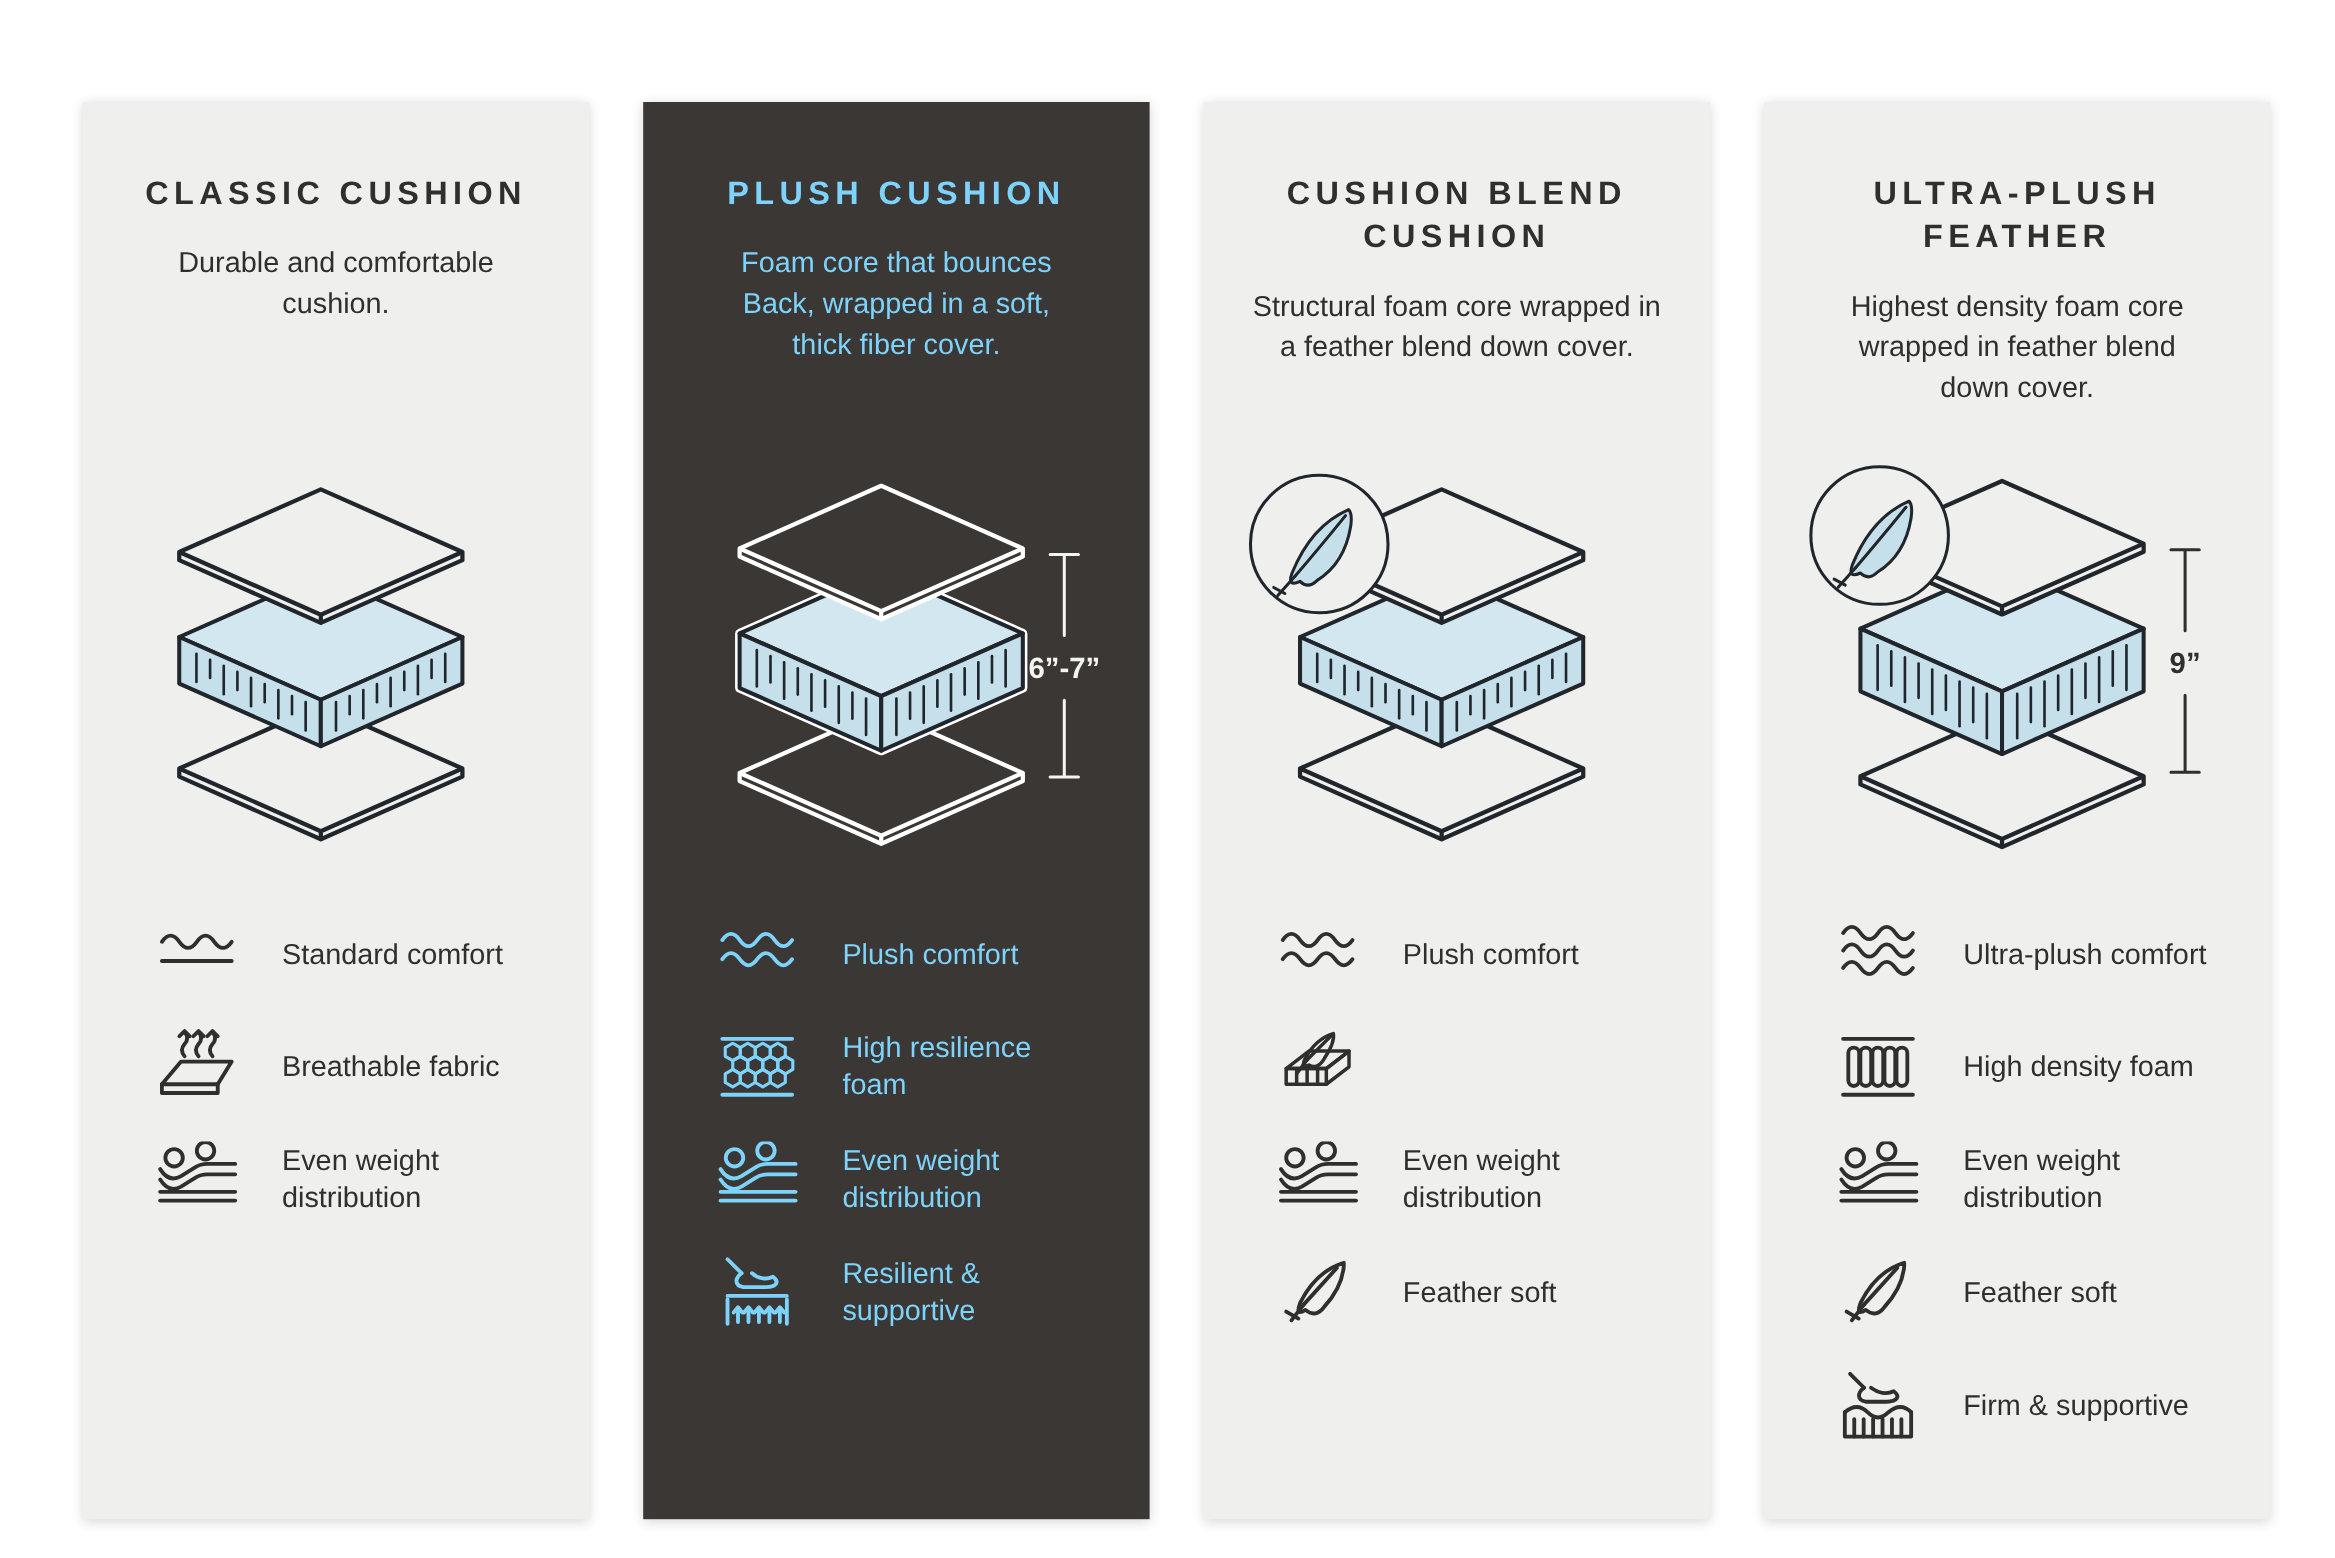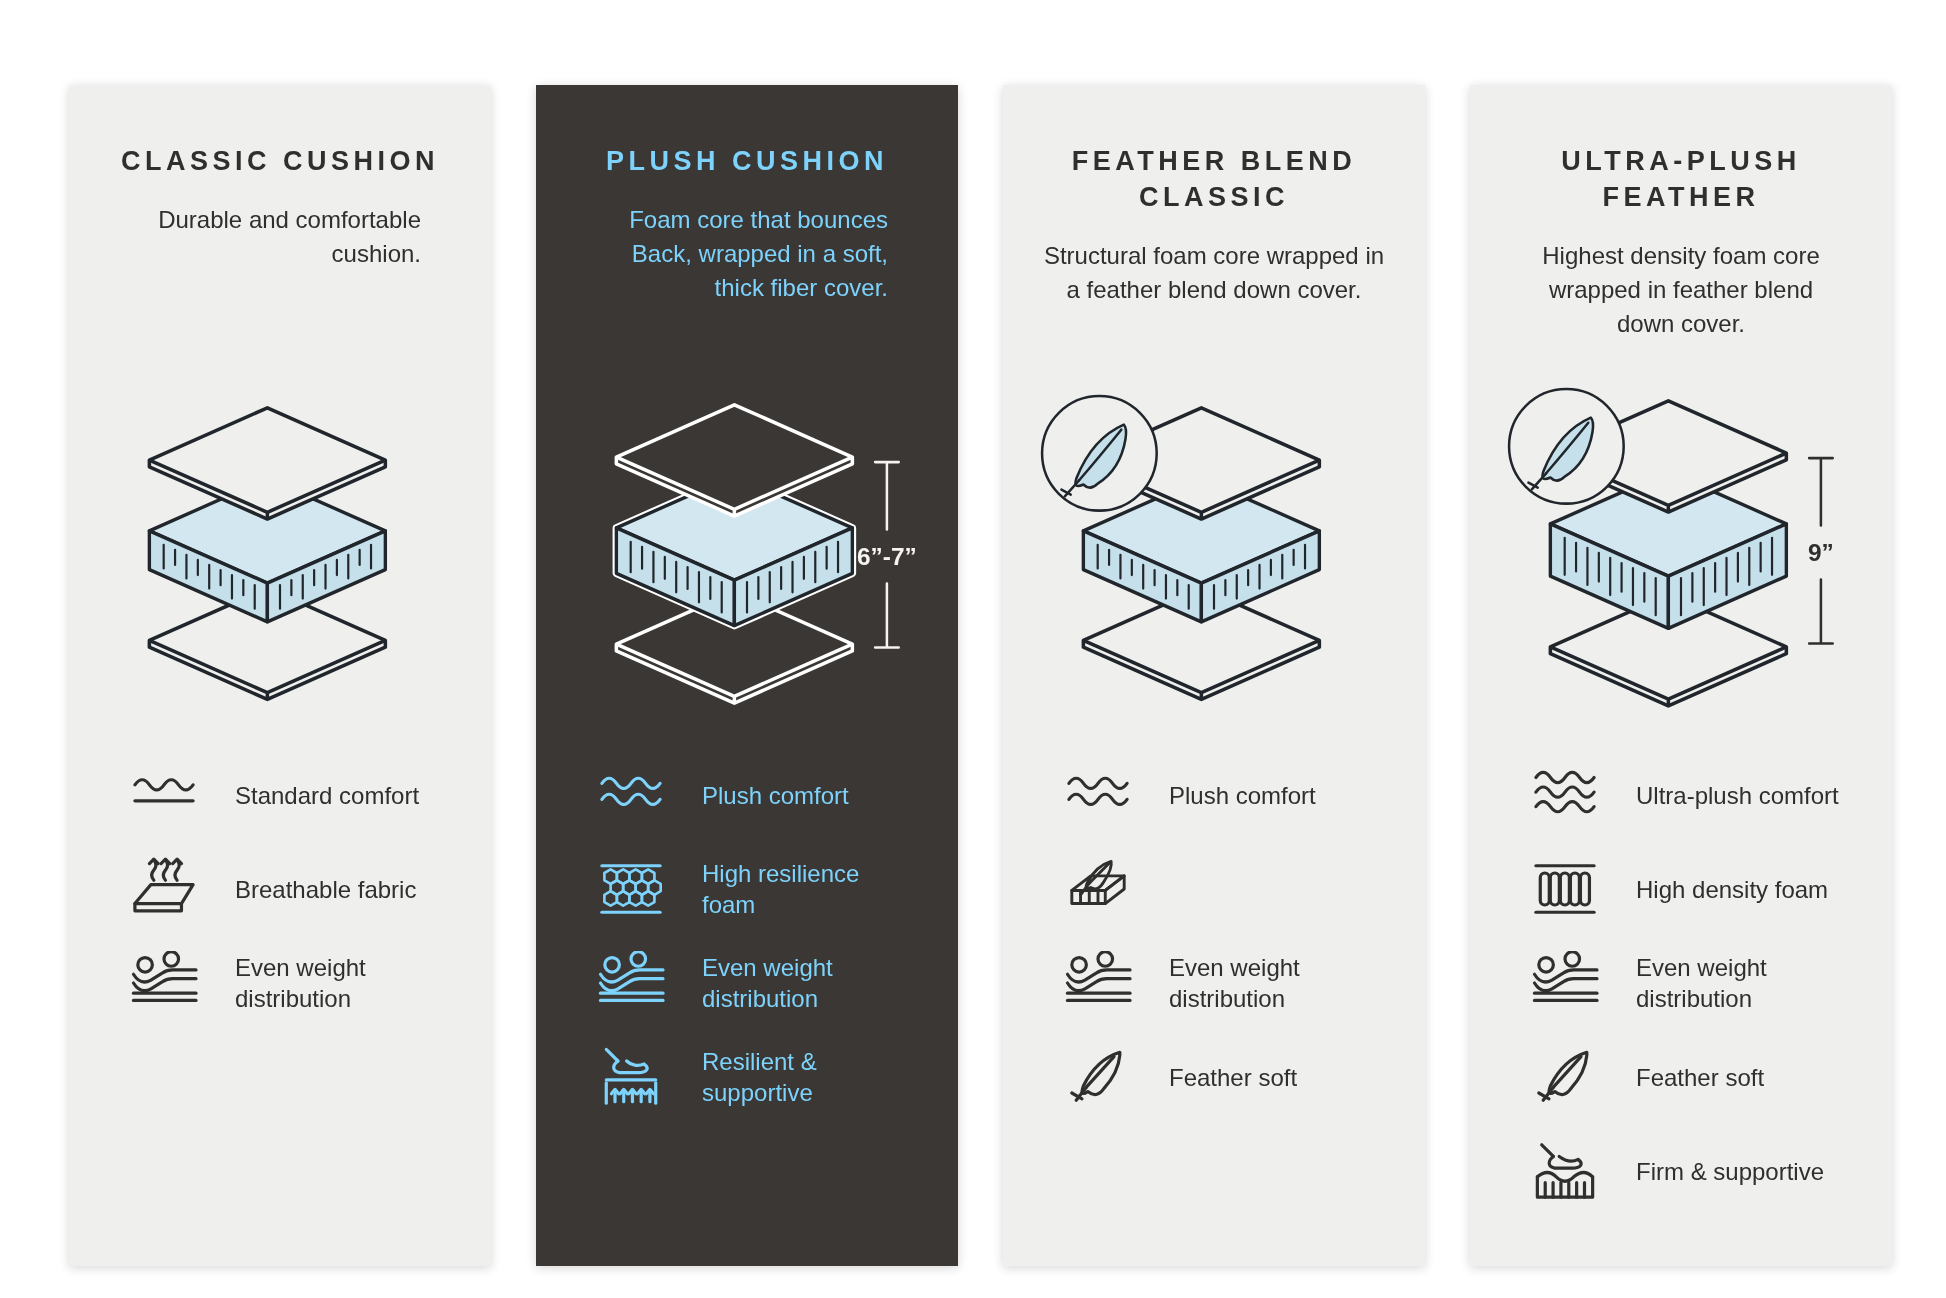--- a/index.html
+++ b/index.html
@@ -16,21 +16,21 @@
     display:flex; flex-direction:column; align-items:center;
     padding:58px 34px 40px;
   }
   .panel.dark { background:#3a3734; color:#7dd3fc; }
   .panel-header { height:208px; display:flex; flex-direction:column; align-items:center; width:100%; }
   .panel-title {
     font-size:27px; font-weight:bold; letter-spacing:4.5px;
     line-height:36px; text-align:center;
   }
   .panel-desc { margin-top:24px; font-size:24px; line-height:34px; text-align:center; }
-  .desc-narrow { max-width:282px;text-align:right; }
+  .desc-narrow { max-width:282px; }
   .desc-mid    { max-width:312px; }
   .desc-wide   { max-width:352px; }
   .diagram-box { height:400px; width:100%; display:flex; align-items:center; justify-content:center;font-weight:bold; }
   .diagram-box svg { width:382px; height:auto; overflow:visible; }
   .features { display:flex; flex-direction:column; gap:30px; width:100%; padding-left:24px; margin-top:12px; }
   .feature { display:flex; align-items:center; gap:34px; }
   .feat-icon { width:74px; height:64px; flex:none; color:inherit; }
   .feature-label { font-size:24px; line-height:31px; max-width:208px; }
   .icon-defs { position:absolute; width:0; height:0; overflow:hidden; }
 </style>
@@ -293,21 +293,21 @@
         <svg class="feat-icon" viewBox="0 0 48 44">
             <use href="#i-resilient"></use>
           </svg>
         <span class="feature-label">Resilient &amp; supportive</span>
       </div>
     </div>
   </section>
 
   <section class="panel">
     <div class="panel-header">
-      <h2 class="panel-title">FEATHER BLEND CLASSIC</h2>
+      <h2 class="panel-title">CUSHION BLEND CUSHION</h2>
       <p class="panel-desc desc-wide">Structural foam core wrapped in a feather blend down cover.</p>
     </div>
     <div class="diagram-box">
         <svg viewBox="0 0 420 368">
           <g>
             <path d="M195,228 L335,290 L335,298 L195,360 L55,298 L55,290 Z" fill="#efefed" stroke="#20262b" stroke-width="4.2" stroke-linejoin="round"></path>
             <path d="M55,290 L195,352 L335,290 M195,352 L195,360" fill="none" stroke="#20262b" stroke-width="4.2" stroke-linejoin="round"></path>
           </g>
           <g>
             <path d="M195,98 L335,160 L195,222 L55,160 Z" fill="#d2e7f0" stroke="#20262b" stroke-width="4" stroke-linejoin="round"></path>

